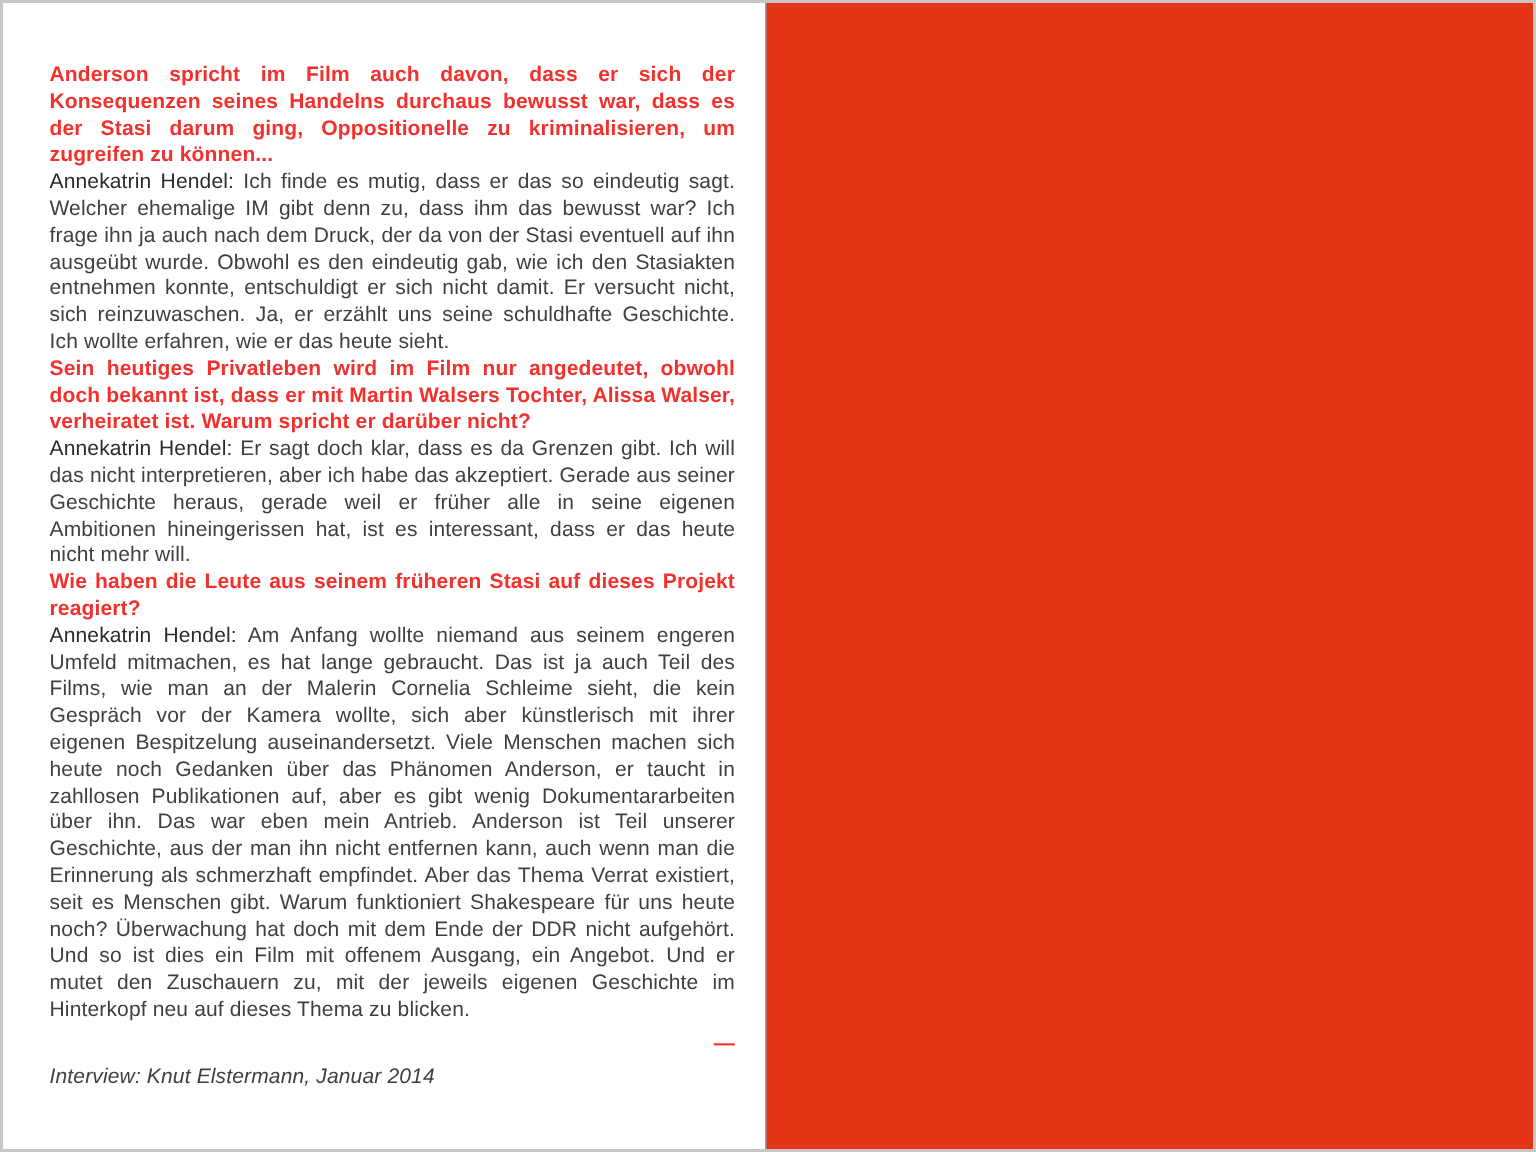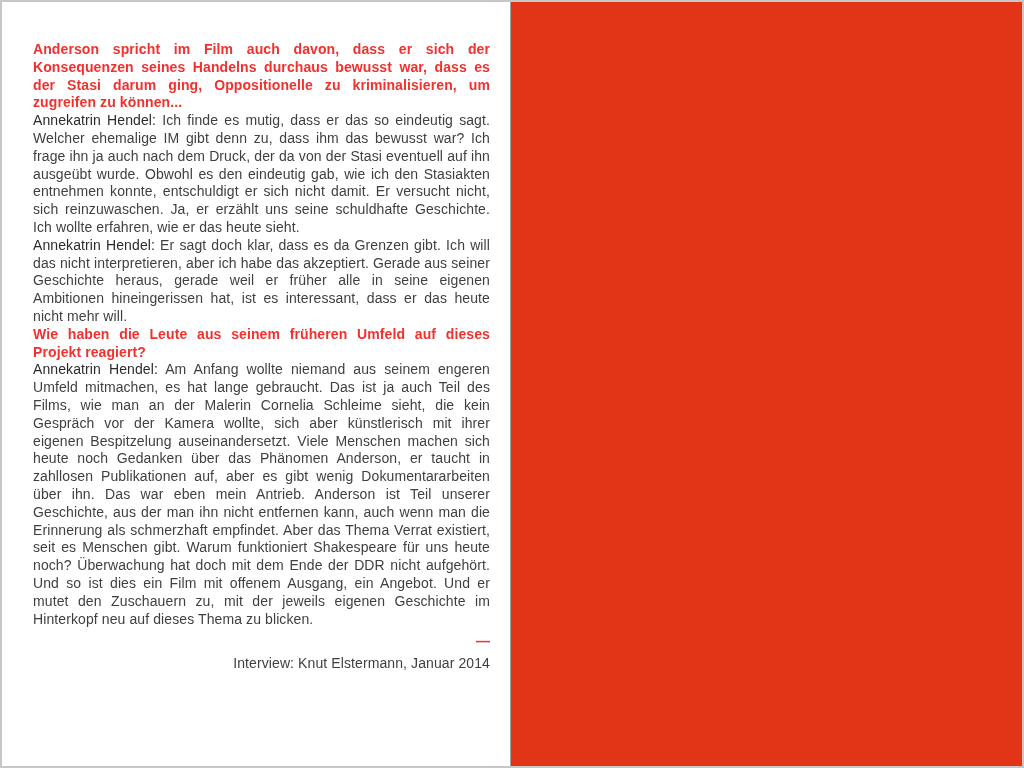--- a/index.html
+++ b/index.html
@@ -56,42 +56,44 @@
   }
   .end-mark {
     text-align: right;
     padding-right: 13px;
     color: var(--question-red, #f2302c);
     font-weight: 700;
     line-height: 13px;
     margin-top: 7px !important;
   }
   .credit {
-    text-align: right;
+    text-align: left;
     padding-right: 15px;
+    font-style: italic;
     margin-top: 7px !important;
     color: var(--body-text, #3f3f3f);
   }
 </style>
 </head>
 <body>
 
 <div class="stage">
 
   <div class="left-page">
     <div class="text-col">
 
       <p class="q">Anderson spricht im Film auch davon, dass er sich der Konsequenzen seines Handelns durchaus bewusst war, dass es der Stasi darum ging, Oppositionelle zu kriminalisieren, um zugreifen zu können...</p>
 
       <p class="a"><span class="speaker">Annekatrin Hendel:</span> <span>Ich finde es mutig, dass er das so eindeutig sagt. Welcher ehemalige IM gibt denn zu, dass ihm das bewusst war? Ich frage ihn ja auch nach dem Druck, der da von der Stasi eventuell auf ihn aus­geübt wurde. Obwohl es den eindeutig gab, wie ich den Stasiakten ent­nehmen konnte, entschuldigt er sich nicht damit. Er versucht nicht, sich reinzuwaschen. Ja, er erzählt uns seine schuldhafte Geschichte. Ich wollte erfahren, wie er das heute sieht.</span></p>
 
+      <p class="q">Sein heutiges Privatleben wird im Film nur angedeutet, obwohl doch bekannt ist, dass er mit Martin Walsers Tochter, Alissa Walser, verheira­tet ist. Warum spricht er darüber nicht?</p>
 
       <p class="a"><span class="speaker">Annekatrin Hendel:</span> <span>Er sagt doch klar, dass es da Grenzen gibt. Ich will das nicht interpretieren, aber ich habe das akzeptiert. Gerade aus seiner Geschichte heraus, gerade weil er früher alle in seine eigenen Ambitionen hineingerissen hat, ist es interessant, dass er das heute nicht mehr will.</span></p>
 
-      <p class="q">Wie haben die Leute aus seinem früheren Umfeld auf dieses Projekt reagiert?</p>
+      <p class="q">Wie haben die Leute aus seinem früheren Stasi auf dieses Projekt reagiert?</p>
 
       <p class="a"><span class="speaker">Annekatrin Hendel:</span> <span>Am Anfang wollte niemand aus seinem engeren Umfeld mitmachen, es hat lange gebraucht. Das ist ja auch Teil des Films, wie man an der Malerin Cornelia Schleime sieht, die kein Gespräch vor der Kamera wollte, sich aber künstlerisch mit ihrer eigenen Bespitzelung aus­einandersetzt. Viele Menschen machen sich heute noch Gedanken über das Phänomen Anderson, er taucht in zahllosen Publikationen auf, aber es gibt wenig Dokumentararbeiten über ihn. Das war eben mein Antrieb. Anderson ist Teil unserer Geschichte, aus der man ihn nicht entfernen kann, auch wenn man die Erinnerung als schmerzhaft empfindet. Aber das Thema Verrat existiert, seit es Menschen gibt. Warum funktioniert Shake­speare für uns heute noch? Überwachung hat doch mit dem Ende der DDR nicht aufgehört. Und so ist dies ein Film mit offenem Ausgang, ein Ange­bot. Und er mutet den Zuschauern zu, mit der jeweils eigenen Geschichte im Hinterkopf neu auf dieses Thema zu blicken.</span></p>
 
       <p class="end-mark">—</p>
 
       <p class="credit">Interview: Knut Elstermann, Januar 2014</p>
 
     </div>
   </div>
 

